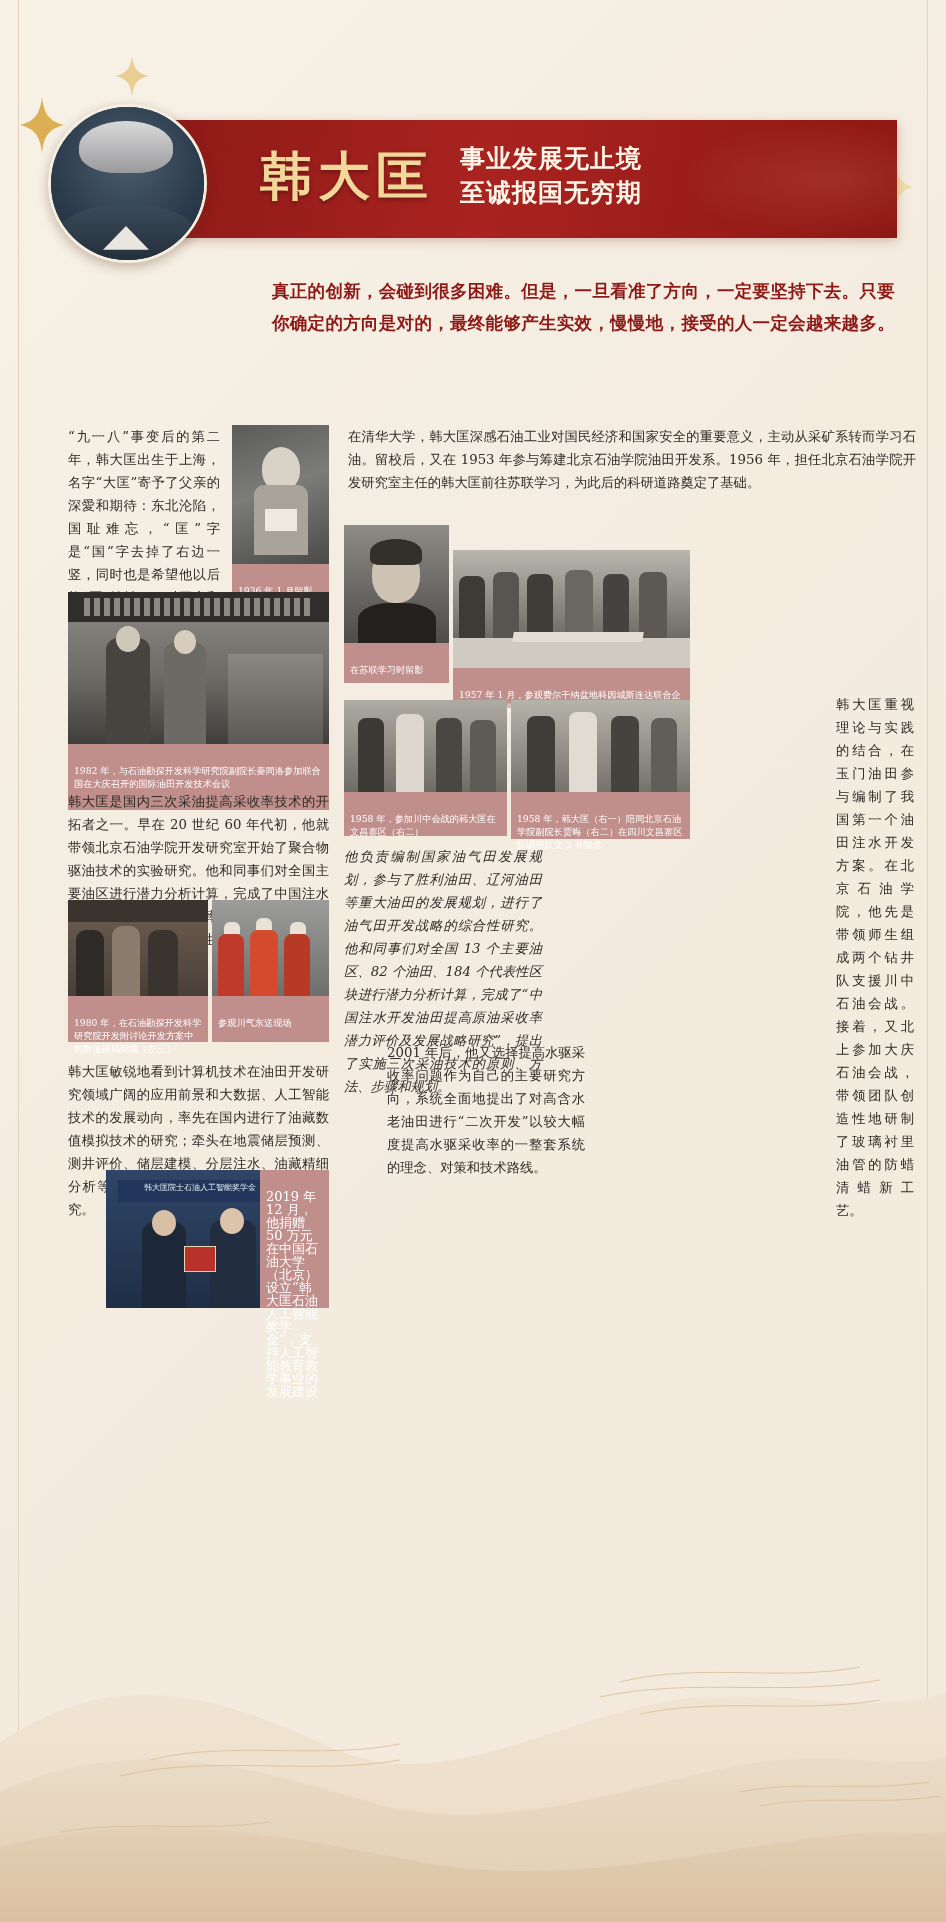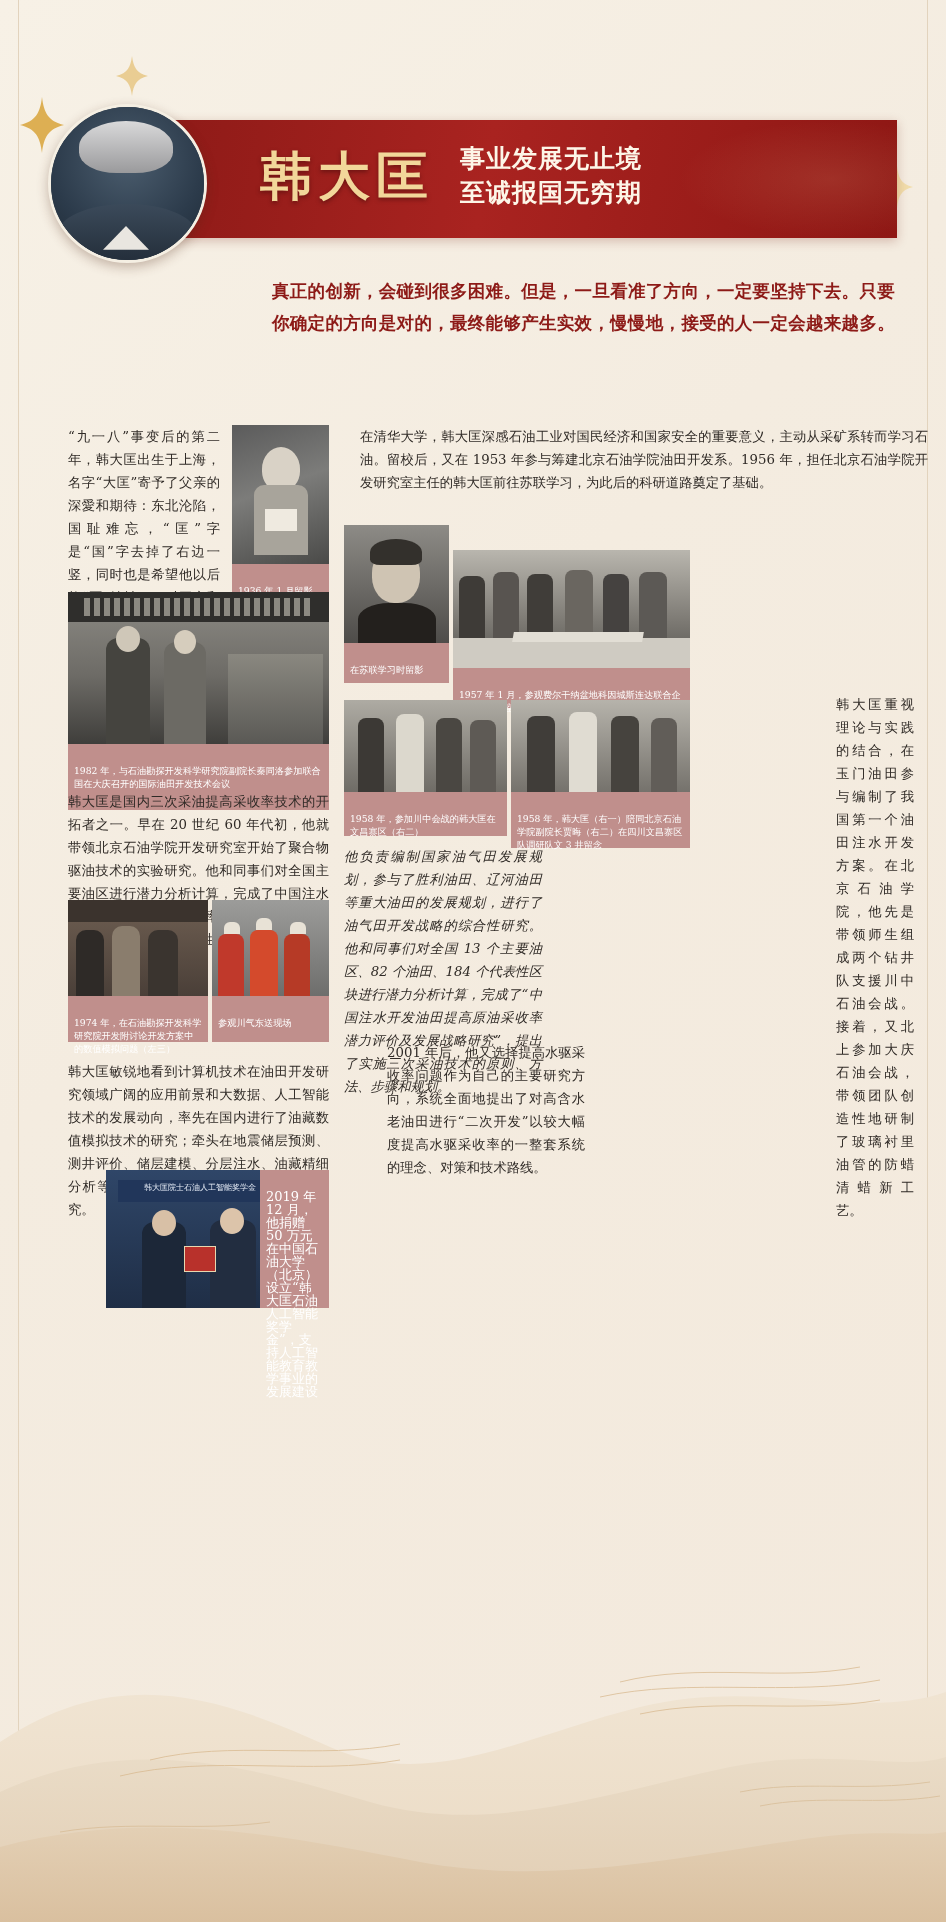--- a/index.html
+++ b/index.html
@@ -257,21 +257,21 @@
   <div class="abs col-text" style="left:68px;top:790px;width:261px;">韩大匡是国内三次采油提高采收率技术的开拓者之一。早在 20 世纪 60 年代初，他就带领北京石油学院开发研究室开始了聚合物驱油技术的实验研究。他和同事们对全国主要油区进行潜力分析计算，完成了中国注水开发油田提高原油采收率潜力评价及发展战略研究，大大提高了石油采收率。</div>
 
   <div class="pcol" style="left:68px;top:900px;width:140px;">
     <div class="photo" style="width:140px;height:96px;">
       <div class="bw" style="background:linear-gradient(180deg,#6f5f52 0%,#4a3f38 100%);"></div>
       <div style="position:absolute;left:8px;top:30px;width:28px;height:66px;background:#2e2a27;border-radius:10px 10px 0 0;"></div>
       <div style="position:absolute;left:44px;top:26px;width:28px;height:70px;background:#8a7d6d;border-radius:10px 10px 0 0;"></div>
       <div style="position:absolute;left:80px;top:30px;width:30px;height:66px;background:#3a342f;border-radius:10px 10px 0 0;"></div>
       <div style="position:absolute;left:0;top:0;width:140px;height:22px;background:#3b332d;"></div>
     </div>
-    <div class="caption small" style="width:140px;height:46px;">1974 年，在石油勘探开发科学研究院开发附讨论开发方案中的数值模拟问题（左三）</div>
+    <div class="caption small" style="width:140px;height:46px;">1980 年，在石油勘探开发科学研究院开发附讨论开发方案中的数值模拟问题（左三）</div>
   </div>
   <div class="pcol" style="left:212px;top:900px;width:117px;">
     <div class="photo" style="width:117px;height:96px;">
       <div class="bw" style="background:linear-gradient(180deg,#9c9c9a 0%,#6e6e6c 100%);"></div>
       <div style="position:absolute;left:6px;top:34px;width:26px;height:62px;background:#c0392b;border-radius:8px 8px 0 0;"></div>
       <div style="position:absolute;left:38px;top:30px;width:28px;height:66px;background:#d44a2c;border-radius:8px 8px 0 0;"></div>
       <div style="position:absolute;left:72px;top:34px;width:26px;height:62px;background:#b63a26;border-radius:8px 8px 0 0;"></div>
       <div style="position:absolute;left:12px;top:22px;width:16px;height:12px;background:#e8e2d6;border-radius:6px 6px 0 0;"></div>
       <div style="position:absolute;left:44px;top:18px;width:16px;height:12px;background:#e8e2d6;border-radius:6px 6px 0 0;"></div>
       <div style="position:absolute;left:78px;top:22px;width:16px;height:12px;background:#e8e2d6;border-radius:6px 6px 0 0;"></div>
@@ -288,21 +288,21 @@
       <div class="abs" style="left:14px;top:12px;right:14px;color:#e8eef8;font-size:8px;font-family:'DejaVu Serif',serif;text-align:center;">韩大匡院士石油人工智能奖学金</div>
       <div style="position:absolute;left:36px;top:52px;width:44px;height:86px;background:#1c2738;border-radius:12px 12px 0 0;"></div>
       <div style="position:absolute;left:46px;top:40px;width:24px;height:26px;border-radius:50%;background:#d8c0a6;"></div>
       <div style="position:absolute;left:104px;top:50px;width:46px;height:88px;background:#222d40;border-radius:12px 12px 0 0;"></div>
       <div style="position:absolute;left:114px;top:38px;width:24px;height:26px;border-radius:50%;background:#dcc4aa;"></div>
       <div style="position:absolute;left:78px;top:76px;width:30px;height:24px;background:#b8312b;border:1px solid #e8d7b0;"></div>
     </div>
   </div>
   <div class="pcol caption" style="left:260px;top:1170px;width:69px;height:138px;font-size:13px;line-height:13px;">2019 年 12 月，他捐赠 50 万元在中国石油大学（北京）设立“韩大匡石油人工智能奖学金”，支持人工智能教育教学事业的发展建设</div>
 
-  <div class="abs col-text" style="left:360px;top:425px;width:568px;">在清华大学，韩大匡深感石油工业对国民经济和国家安全的重要意义，主动从采矿系转而学习石油。留校后，又在 1953 年参与筹建北京石油学院油田开发系。1956 年，担任北京石油学院开发研究室主任的韩大匡前往苏联学习，为此后的科研道路奠定了基础。</div>
+  <div class="abs col-text" style="left:348px;top:425px;width:568px;">在清华大学，韩大匡深感石油工业对国民经济和国家安全的重要意义，主动从采矿系转而学习石油。留校后，又在 1953 年参与筹建北京石油学院油田开发系。1956 年，担任北京石油学院开发研究室主任的韩大匡前往苏联学习，为此后的科研道路奠定了基础。</div>
 
   <div class="pcol" style="left:344px;top:525px;width:105px;">
     <div class="photo" style="width:105px;height:118px;">
       <div class="bw" style="background:linear-gradient(180deg,#8d8b86 0%,#4e4c49 100%);"></div>
       <div style="position:absolute;left:28px;top:22px;width:48px;height:56px;border-radius:46%;background:#cfc4b3;"></div>
       <div style="position:absolute;left:26px;top:14px;width:52px;height:26px;border-radius:50% 50% 20% 20%;background:#33302c;"></div>
       <div style="position:absolute;left:14px;bottom:0;width:78px;height:40px;border-radius:40% 40% 0 0;background:#23201d;"></div>
     </div>
     <div class="caption small" style="width:105px;height:30px;">在苏联学习时留影</div>
   </div>
@@ -332,21 +332,21 @@
     <div class="caption small" style="width:163px;height:44px;">1958 年，参加川中会战的韩大匡在文昌寨区（右二）</div>
   </div>
   <div class="pcol" style="left:511px;top:700px;width:179px;">
     <div class="photo" style="width:179px;height:92px;">
       <div class="bw" style="background:linear-gradient(180deg,#b6b3ab 0%,#75726c 100%);"></div>
       <div style="position:absolute;left:16px;top:16px;width:28px;height:76px;background:#403d39;border-radius:8px 8px 0 0;"></div>
       <div style="position:absolute;left:58px;top:12px;width:28px;height:80px;background:#e0dcd2;border-radius:8px 8px 0 0;"></div>
       <div style="position:absolute;left:100px;top:16px;width:28px;height:76px;background:#46433e;border-radius:8px 8px 0 0;"></div>
       <div style="position:absolute;left:140px;top:18px;width:26px;height:74px;background:#615d58;border-radius:8px 8px 0 0;"></div>
     </div>
-    <div class="caption small" style="width:179px;height:56px;">1958 年，韩大匡（右一）陪同北京石油学院副院长贾晦（右二）在四川文昌寨区队调研队文 3 井留念</div>
+    <div class="caption small" style="width:179px;height:47px;">1958 年，韩大匡（右一）陪同北京石油学院副院长贾晦（右二）在四川文昌寨区队调研队文 3 井留念</div>
   </div>
 
   <div class="abs col-text" style="left:344px;top:845px;width:198px;font-style:italic;">他负责编制国家油气田发展规划，参与了胜利油田、辽河油田等重大油田的发展规划，进行了油气田开发战略的综合性研究。他和同事们对全国 13 个主要油区、82 个油田、184 个代表性区块进行潜力分析计算，完成了“中国注水开发油田提高原油采收率潜力评价及发展战略研究”，提出了实施三次采油技术的原则、方法、步骤和规划。</div>
 
   <div class="abs col-text" style="left:344px;top:1041px;width:198px;margin-left:43px;">2001 年后，他又选择提高水驱采收率问题作为自己的主要研究方向，系统全面地提出了对高含水老油田进行“二次开发”以较大幅度提高水驱采收率的一整套系统的理念、对策和技术路线。</div>
 
   <div class="abs col-text" style="left:836px;top:693px;width:78px;">韩大匡重视理论与实践的结合，在玉门油田参与编制了我国第一个油田注水开发方案。在北京石油学院，他先是带领师生组成两个钻井队支援川中石油会战。接着，又北上参加大庆石油会战，带领团队创造性地研制了玻璃衬里油管的防蜡清蜡新工艺。</div>
 
   <svg class="mountains" viewBox="0 0 946 430" preserveAspectRatio="none">
     <defs>

